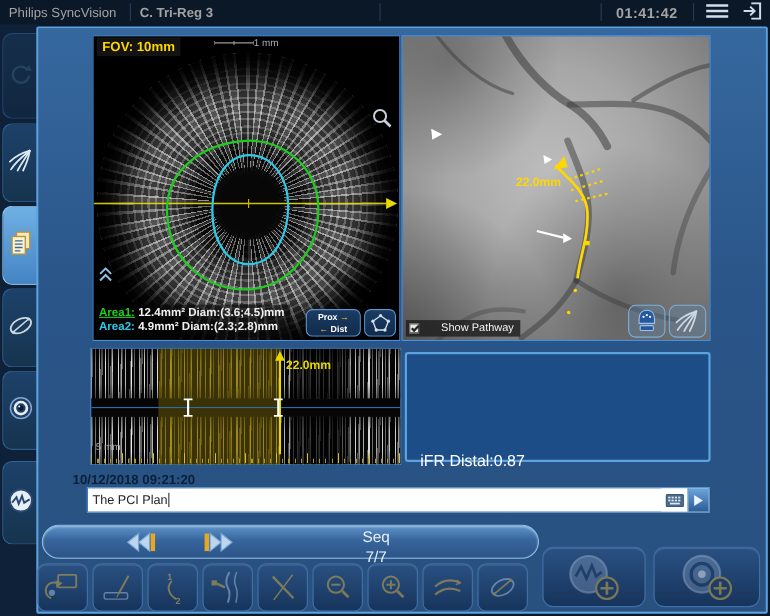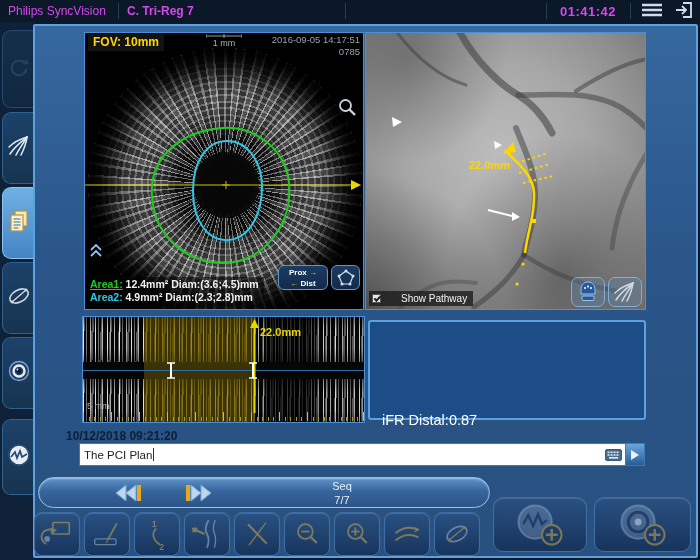--- a/index.html
+++ b/index.html
@@ -1,20 +1,20 @@
 <!DOCTYPE html>
 <html><head>
 <meta charset="utf-8">
 <style>
   * { margin:0; padding:0; box-sizing:border-box; }
   html,body { width:700px; height:560px; overflow:hidden; }
   body { position:relative; background:#0b1828; font-family:"Liberation Sans",sans-serif; }
 
   
-  .topbar { position:absolute; left:0; top:0; width:571px; height:22px; background:#0b1828; color:#d946ef; }
+  .topbar { position:absolute; left:0; top:0; width:571px; height:22px; background:#0b1828; color:#a3a3a3; }
   .tb-item { position:absolute; top:0; height:22px; display:flex; align-items:center; font-size:12px; white-space:nowrap; }
   .tb-sep { position:absolute; top:3px; width:1px; height:16px; background:#2a3c55; }
   .brand { left:8px; }
   .patient { left:127px; font-weight:bold; }
   .clock { left:560px; font-size:13px; font-weight:bold; letter-spacing:.5px; }
   .menu-btn { left:638px; width:28px; justify-content:center; cursor:pointer; }
   .exit-btn { left:670px; width:28px; justify-content:center; cursor:pointer; }
 
   
   .sidebar { position:absolute; left:0; top:22px; width:35px; height:538px; background:#0e2138; }
@@ -30,27 +30,27 @@
   .ivus-disc { position:absolute; left:3px; top:15px; width:274px; height:274px; border-radius:50%;
     background:
       repeating-conic-gradient(from 10deg, rgba(255,255,255,0) 0deg 3deg, rgba(255,255,255,.5) 3deg 4deg, rgba(255,255,255,.12) 4deg 7deg, rgba(255,255,255,.55) 7deg 8deg, rgba(255,255,255,0) 8deg 12deg, rgba(255,255,255,.38) 12deg 13.5deg),
       repeating-radial-gradient(circle at 50% 50%, rgba(0,0,0,.5) 0 4px, rgba(0,0,0,0) 4px 6px, rgba(0,0,0,.45) 6px 11px, rgba(0,0,0,0) 11px 13px),
       radial-gradient(circle at 50% 50%, #000 0 33px, #101010 33px 48px, #4a4a4a 62px, #707070 84px, #666 100px, #3c3c3c 118px, #1c1c1c 130px, #000 137px);
     box-shadow: inset 0 0 28px 22px #000; }
   .ivus-center { position:absolute; left:108px; top:119px; width:66px; height:66px; border-radius:50%;
     background:radial-gradient(circle,#070707 55%, rgba(7,7,7,.85) 72%, rgba(7,7,7,0) 100%); }
   .ivus-svg { position:absolute; left:0; top:0; }
   .fov { position:absolute; left:3px; top:1px; background:rgba(22,22,22,.85); color:#ffd700; font-size:12px; font-weight:bold; padding:1px 5px 2px; }
-  .scalebar { position:absolute; left:50%; top:1px; transform:translateX(-50%); display:flex; flex-direction:column; align-items:center; color:#a8b0b8; font-size:9px; }
+  .scalebar { position:absolute; left:50%; top:1px; transform:translateX(-50%); display:flex; flex-direction:row; align-items:center; color:#a8b0b8; font-size:9px; }
   .dt { position:absolute; right:3px; top:1px; text-align:right; color:#98a4b2; font-size:9.5px; line-height:1.25; }
   .mag { position:absolute; right:6px; top:64px; cursor:pointer; }
   .collapse { position:absolute; left:4px; bottom:48px; cursor:pointer; }
   .stats { position:absolute; left:2px; bottom:2px; background:rgba(5,5,5,.55); color:#f0f0f0; font-size:10.5px; font-weight:bold; line-height:1.3; padding:1px 5px 2px 3px; white-space:nowrap; }
   .green { color:#1ecb1e;text-decoration:underline; } .cyan { color:#2fc8e6;text-align:right; }
-  .ivus-btn { position:absolute; bottom:19px; background:linear-gradient(#1b3c64,#122a4a); border:1px solid #5a96d0; border-radius:6px; color:#fff; cursor:pointer;margin-top:32px; }
+  .ivus-btn { position:absolute; bottom:3px; background:linear-gradient(#1b3c64,#122a4a); border:1px solid #5a96d0; border-radius:6px; color:#fff; cursor:pointer;margin-top:32px; }
   .proxdist { right:35px; width:50px; height:25px; font-size:8px; font-weight:bold; text-align:center; line-height:1.35; padding-top:2px; }
   .proxdist .arr { color:#ffc83c; }
   .contourbtn { right:3px; width:29px; height:25px; display:flex; align-items:center; justify-content:center; }
 
   
   .angio { position:absolute; left:365px; top:32px; width:281px; height:278px; border:1px solid #4a90d9; overflow:hidden;
     background:
       radial-gradient(ellipse at 70% 88%, rgba(40,40,40,.45), transparent 42%),
       radial-gradient(ellipse at 0% 100%, rgba(55,55,55,.6), transparent 35%),
       radial-gradient(ellipse at 15% 8%, rgba(70,70,70,.45), transparent 30%),
@@ -93,36 +93,36 @@
   .notetext { flex:1; font-size:11.5px; color:#222; display:flex; align-items:center; padding-left:4px; white-space:pre; cursor:text; }
   .caret { display:inline-block; width:1px; height:13px; background:#333; margin-left:1px; }
   .kb-btn { width:24px; display:flex; align-items:center; justify-content:center; cursor:pointer; background:#fff; }
   .send-btn { width:19px; background:linear-gradient(#6aa6dd,#2a5c96); border-left:1px solid #3a7ab8; display:flex; align-items:center; justify-content:center; cursor:pointer; }
   .send-tri { width:0; height:0; border-left:8px solid #eaf3fc; border-top:5px solid transparent; border-bottom:5px solid transparent; }
 
   
   .seq { position:absolute; left:38px; top:477px; width:452px; height:31px; border-radius:16px; border:1px solid #8fc0ea; background:linear-gradient(#5e93c9,#37659c 45%,#2c5488); box-shadow: inset 0 1px 2px rgba(255,255,255,.45); }
   .seq-prev { position:absolute; left:74px; top:5px; cursor:pointer; }
   .seq-next { position:absolute; left:145px; top:5px; cursor:pointer; }
-  .seq-txt { position:absolute; left:268px; top:2px; width:70px; text-align:center; color:#e8f0f8; font-size:11px; line-height:1.25; }
+  .seq-txt { position:absolute; left:268px; top:2px; width:70px; text-align:center; color:#e8f0f8; font-size:14px; line-height:1.25; }
 
   
   .tbtn { position:absolute; top:512px; width:46px; height:44px; border-radius:8px; background:linear-gradient(#2a5182,#16345c); border:1px solid #3e6ea6; box-shadow: inset 0 1px 1px rgba(255,255,255,.15); display:flex; align-items:center; justify-content:center; cursor:pointer; }
   .tbtn svg { opacity:.55; }
   .bigbtn { position:absolute; top:497px; height:55px; border-radius:10px; background:linear-gradient(#2a5182,#16345c); border:1px solid #3e6ea6; box-shadow: inset 0 1px 1px rgba(255,255,255,.15); display:flex; align-items:center; justify-content:center; cursor:pointer; }
   .bigbtn svg { opacity:.55; }
   .bb1 { left:493px; width:94px; } .bb2 { left:594px; width:97px; }
 </style>
 </head>
 <body>
 
 <div class="topbar">
   <div class="tb-item brand">Philips SyncVision</div>
   <div class="tb-sep" style="left:118px"></div>
-  <div class="tb-item patient">C. Tri-Reg 7</div>
+  <div class="tb-item patient">C. Tri-Reg 3</div>
   <div class="tb-sep" style="left:345px"></div>
   <div class="tb-sep" style="left:546px"></div>
   <div class="tb-item clock">01:41:42</div>
   <div class="tb-sep" style="left:630px"></div>
   <div class="tb-item menu-btn">
     <span>
       <svg width="22" height="14" viewBox="0 0 22 14">
           <path d="M1,2 H21 M1,7 H21 M1,12 H21" stroke="#cfdce9" stroke-width="2.4"></path>
         </svg>
     </span>
@@ -206,24 +206,20 @@
     <path d="M 138,95 C 168,93 200,114 204,150 C 208,192 178,228 142,230 C 104,232 70,206 67,163 C 64,120 102,97 138,95 Z" fill="none" stroke="#1ecb1e" stroke-width="2"></path>
     <path d="M 142,108 C 162,108 177,128 177,154 C 177,182 164,205 144,207 C 123,209 108,188 108,158 C 108,128 122,108 142,108 Z" fill="none" stroke="#2fc8e6" stroke-width="2"></path>
     <path d="M 141,148 v8 M 137,152 h8" stroke="#cfc000" stroke-width="1"></path>
   </svg>
   <div class="fov">FOV: 10mm</div>
   <div class="scalebar">
     <svg width="36" height="4" viewBox="0 0 36 4">
         <path d="M0,0 V4 M18,0 V4 M36,0 V4 M0,2 H36" stroke="#999" stroke-width="1"></path>
       </svg>
     <span>1 mm</span>
-  </div>
-  <div class="dt">
-    <div>2016-09-05 14:17:51</div>
-    <div>0785</div>
   </div>
   <div class="mag">
     <svg width="20" height="20" viewBox="0 0 20 20">
         <circle cx="8.5" cy="8.5" r="5.5" fill="none" stroke="#c8d2dc" stroke-width="1.8"></circle>
         <line x1="12.5" y1="12.5" x2="18" y2="18" stroke="#c8d2dc" stroke-width="2.4"></line>
       </svg>
   </div>
   <div class="collapse">
     <svg width="14" height="13" viewBox="0 0 14 13" fill="none" stroke="#8fc0ea" stroke-width="1.8">
         <path d="M2,6 L7,1 L12,6"></path>

